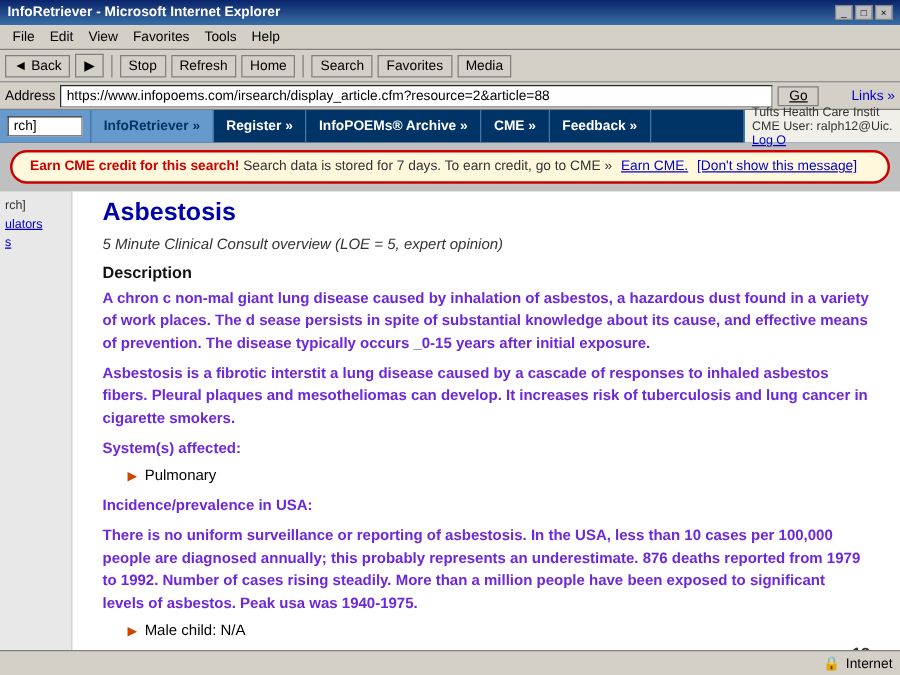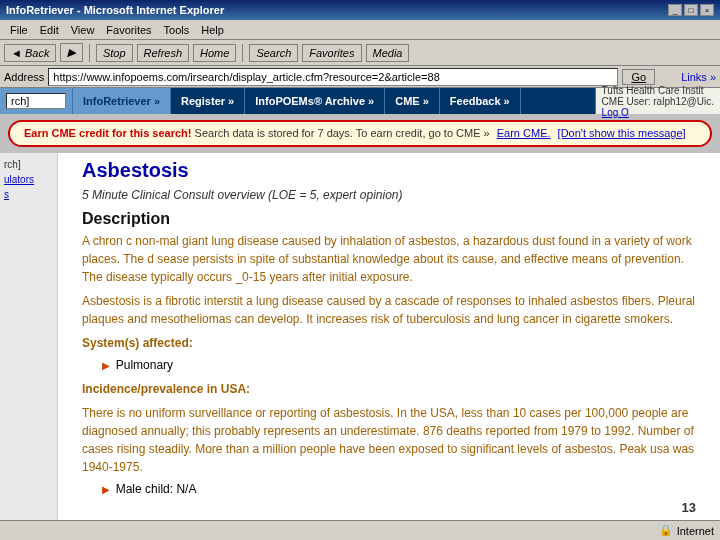--- a/index.html
+++ b/index.html
@@ -53,21 +53,21 @@
       padding: 2px 4px;
       height: 26px;
       gap: 4px;
     }
     .toolbar-btn {
       background: #d4d0c8;
       border: 1px solid #808080;
       padding: 2px 6px;
       font-size: 11px;
       cursor: pointer;
-      display: flex; align-items: center; gap: 2px; font-style: italic;
+      display: flex; align-items: center; gap: 2px;
     }
     .toolbar-separator { width: 1px; height: 18px; background: #808080; margin: 0 2px; }
 
     
     .addressbar {
       background: #d4d0c8;
       border-bottom: 1px solid #808080;
       display: flex;
       align-items: center;
       padding: 2px 4px;
@@ -161,29 +161,30 @@
       margin-bottom: 6px;
     }
     .content-subtitle {
       font-style: italic;
       font-size: 12px;
       margin-bottom: 8px;
       color: #333;
     }
     .section-header {
       font-weight: bold;
-      font-size: 16px;
+      font-size: 13px;
       margin: 8px 0 4px 0;
       color: #111;
     }
     .content-text {
       font-size: 12px;
       line-height: 1.5;
       margin-bottom: 6px;
-      color: #a16207;
+      color: #6d28d9;
+      font-weight: bold;
     }
     .bullet-item {
       display: flex; align-items: flex-start;
       margin: 3px 0 3px 20px;
       font-size: 12px;
     }
     .bullet-arrow {
       color: #cc4400;
       margin-right: 6px;
       font-size: 10px;

